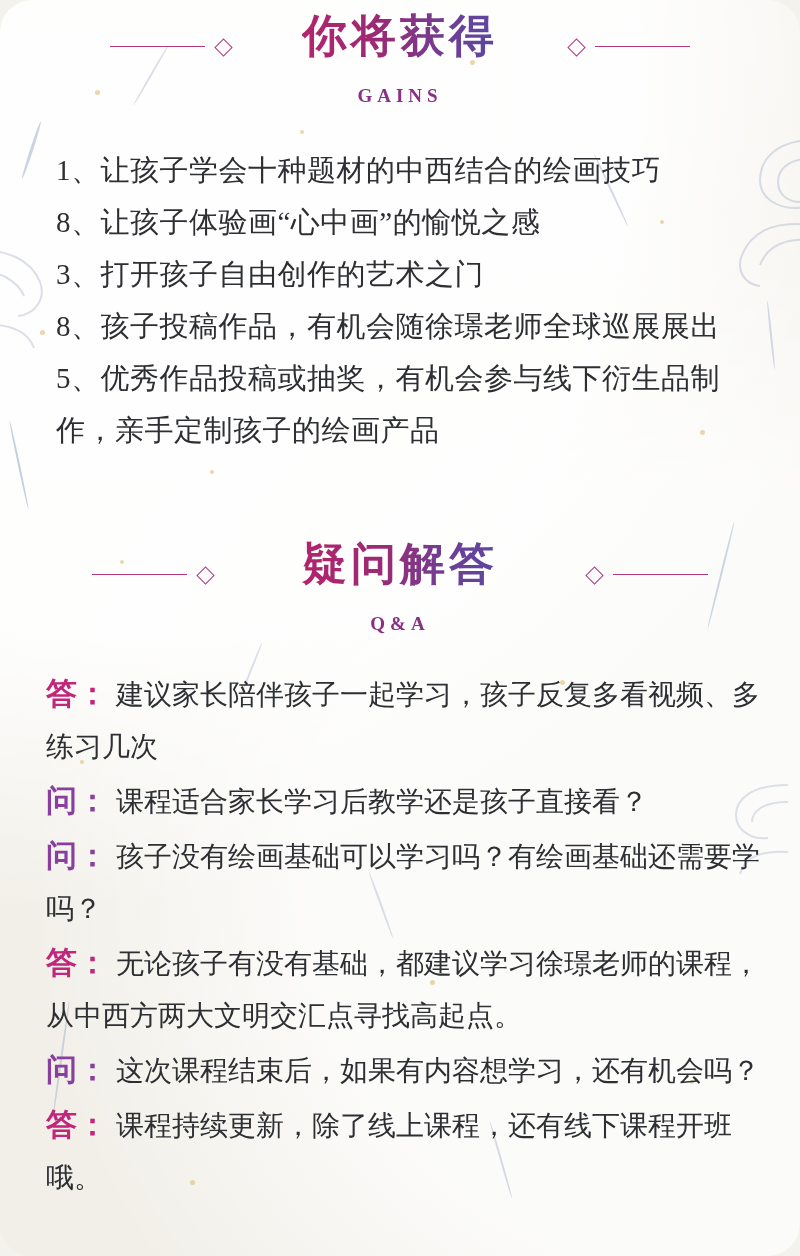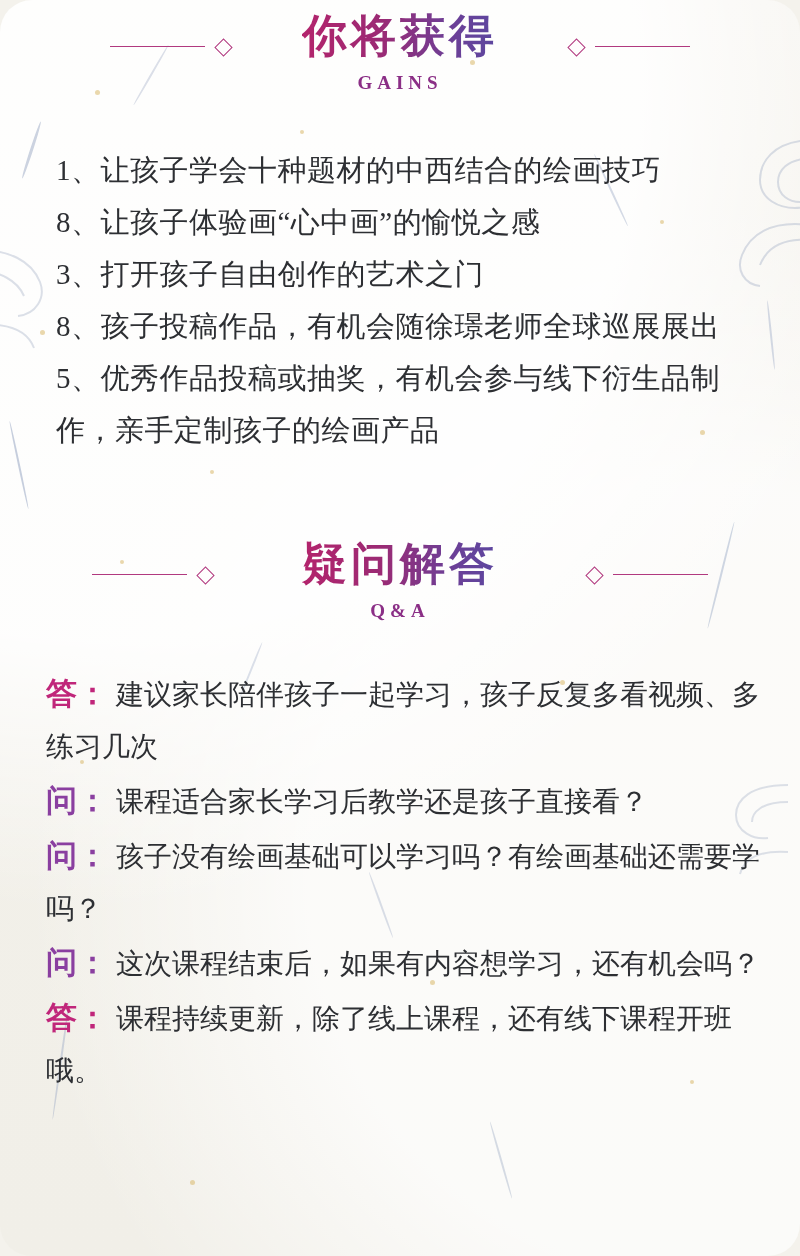--- a/index.html
+++ b/index.html
@@ -59,21 +59,21 @@
     color: transparent;
     line-height: 1.1;
     display: inline-block;
   }
   .en-title {
     font-family: "Liberation Serif", serif;
     font-size: 19px;
     letter-spacing: 5px;
     font-weight: 700;
     color: #8b2f86;
-    margin-top: 10px;
+    margin-top: 23px;
   }
 
   .deco {
     position: absolute;
     top: 28px;
     width: 120px;
     height: 14px;
   }
   .deco .bar {
     position: absolute;
@@ -220,20 +220,23 @@
     <p class="qa-row">
       <span class="qa-mark a">答：</span><span class="qa-text">建议家长陪伴孩子一起学习，孩子反复多看视频、多练习几次</span>
     </p>
     <p class="qa-row">
       <span class="qa-mark q">问：</span><span class="qa-text">课程适合家长学习后教学还是孩子直接看？</span>
     </p>
     <p class="qa-row">
       <span class="qa-mark q">问：</span><span class="qa-text">孩子没有绘画基础可以学习吗？有绘画基础还需要学吗？</span>
     </p>
     <p class="qa-row">
+      <span class="qa-mark a">答：</span><span class="qa-text">无论孩子有没有基础，都建议学习徐璟老师的课程，从中西方两大文明交汇点寻找高起点。</span>
+    </p>
+    <p class="qa-row">
       <span class="qa-mark q">问：</span><span class="qa-text">这次课程结束后，如果有内容想学习，还有机会吗？</span>
     </p>
     <p class="qa-row">
       <span class="qa-mark a">答：</span><span class="qa-text">课程持续更新，除了线上课程，还有线下课程开班哦。</span>
     </p>
   </div>
 
 </div>
 
 </body></html>

